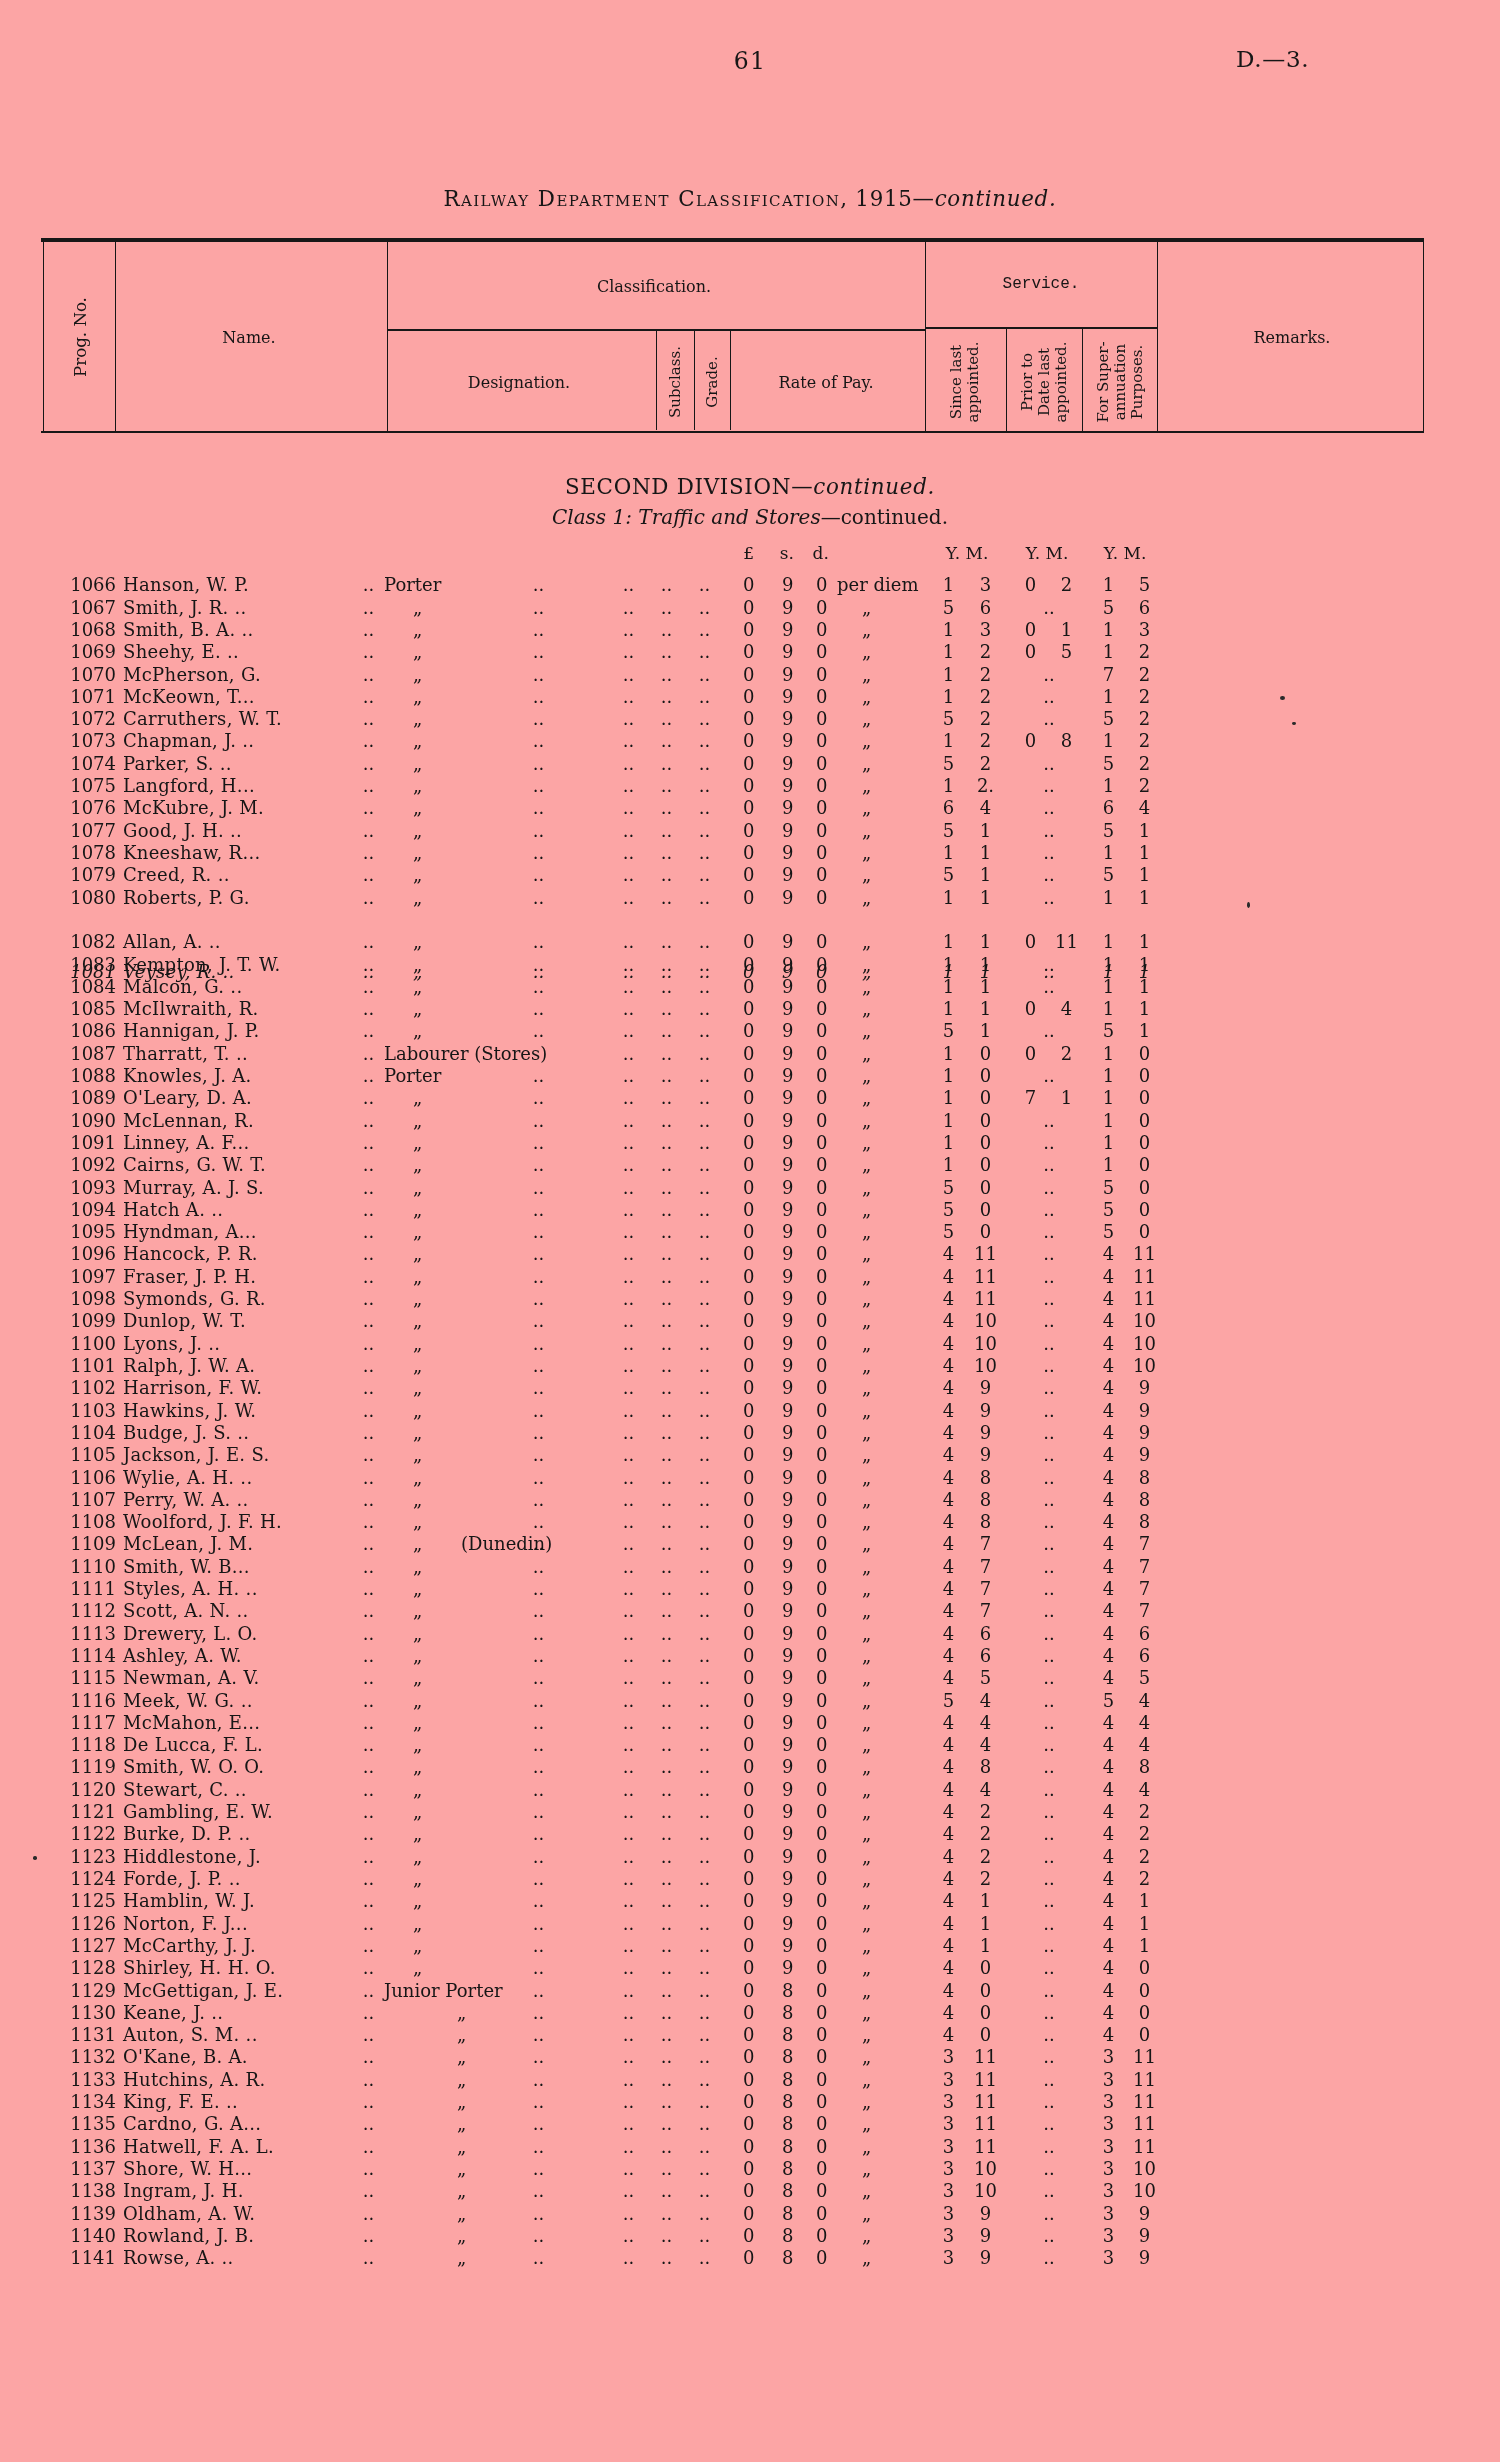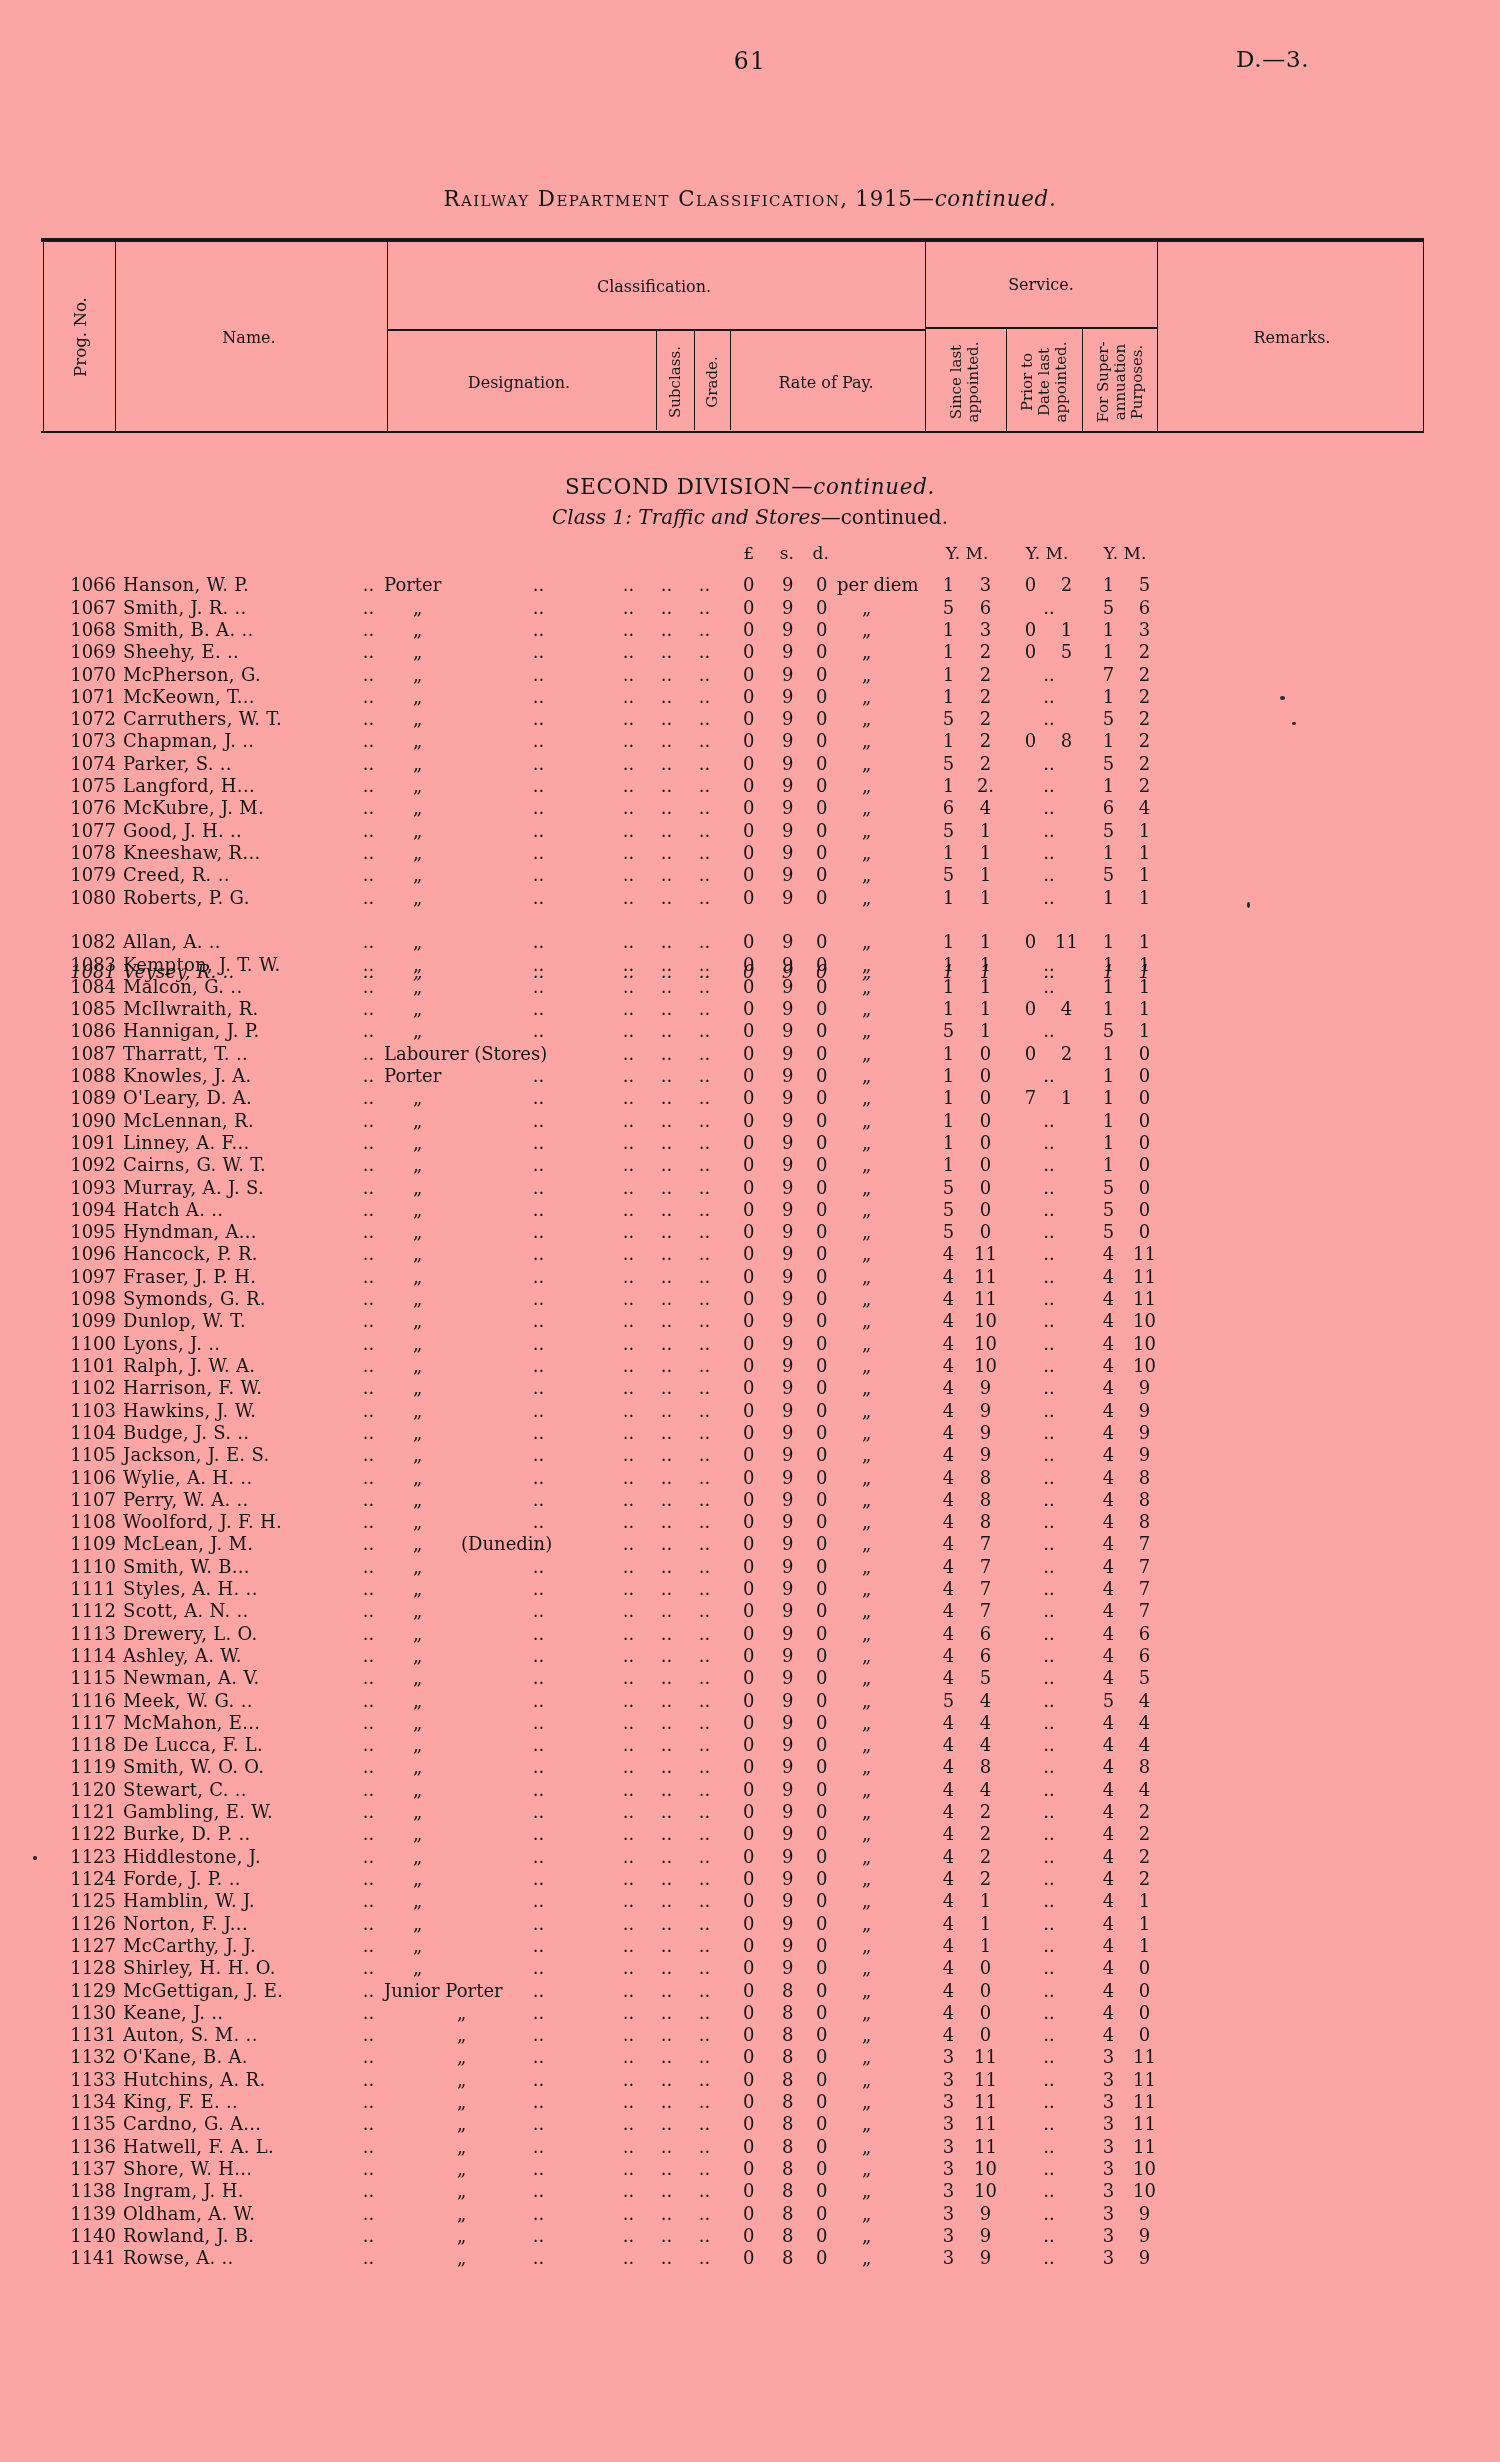--- a/index.html
+++ b/index.html
@@ -81,21 +81,21 @@
   <div class="vl" style="left:1157px;top:242px;width:1.4px;height:189px;"></div>
   <div class="vl" style="left:1423px;top:242px;width:1.4px;height:189px;"></div>
 
   <div class="rot" style="left:80px;top:337px;font-size:16.6px;">Prog. No.</div>
   <div class="lbl" style="left:249px;top:337px;">Name.</div>
   <div class="lbl" style="left:654px;top:286px;">Classification.</div>
   <div class="lbl" style="left:519px;top:382px;">Designation.</div>
   <div class="rot" style="left:675px;top:382px;">Subclass.</div>
   <div class="rot" style="left:712px;top:382px;">Grade.</div>
   <div class="lbl" style="left:826px;top:382px;">Rate of Pay.</div>
-  <div class="lbl" style="left:1041px;top:284px;">Service.</div>
+  <div class="lbl" style="left:1041px;top:284px;font-family:Liberation Mono, monospace;">Service.</div>
   <div class="rot" style="left:965px;top:382px;">
     <div>Since last</div>
     <div>appointed.</div>
   </div>
   <div class="rot" style="left:1044px;top:382px;">
     <div>Prior to</div>
     <div>Date last</div>
     <div>appointed.</div>
   </div>
   <div class="rot" style="left:1120px;top:382px;">

